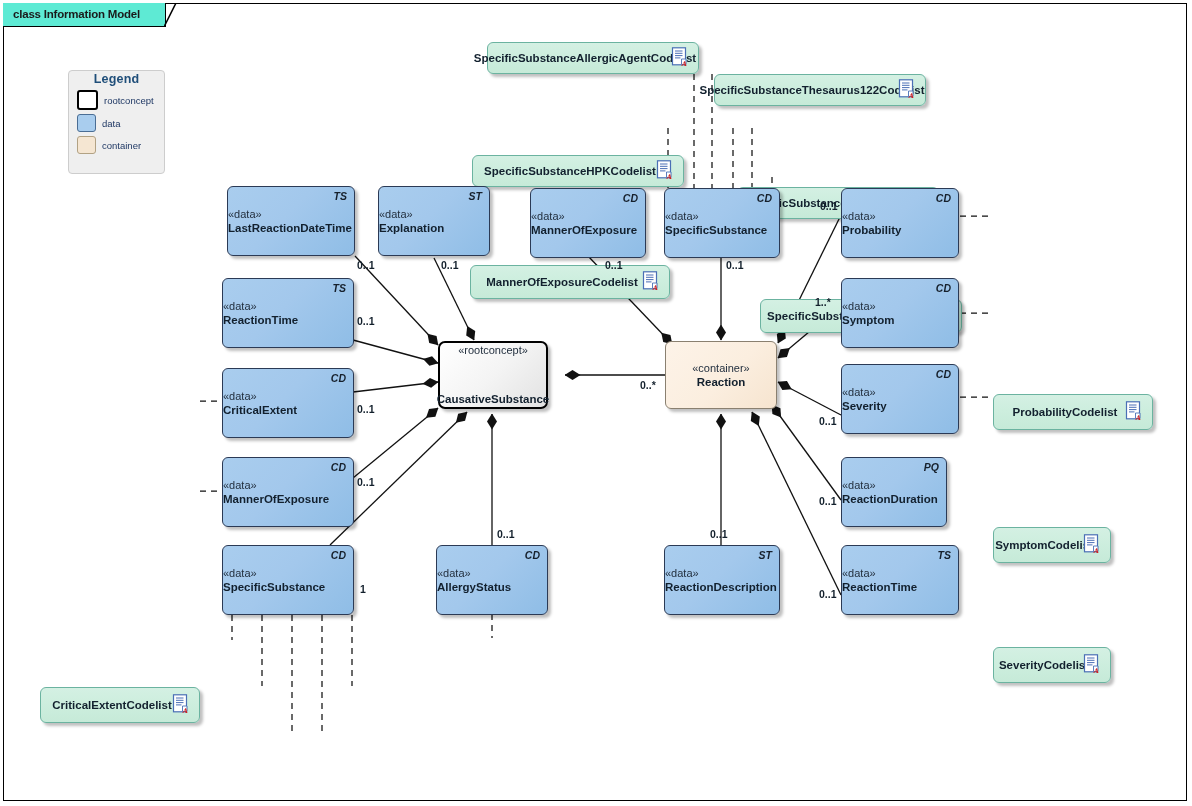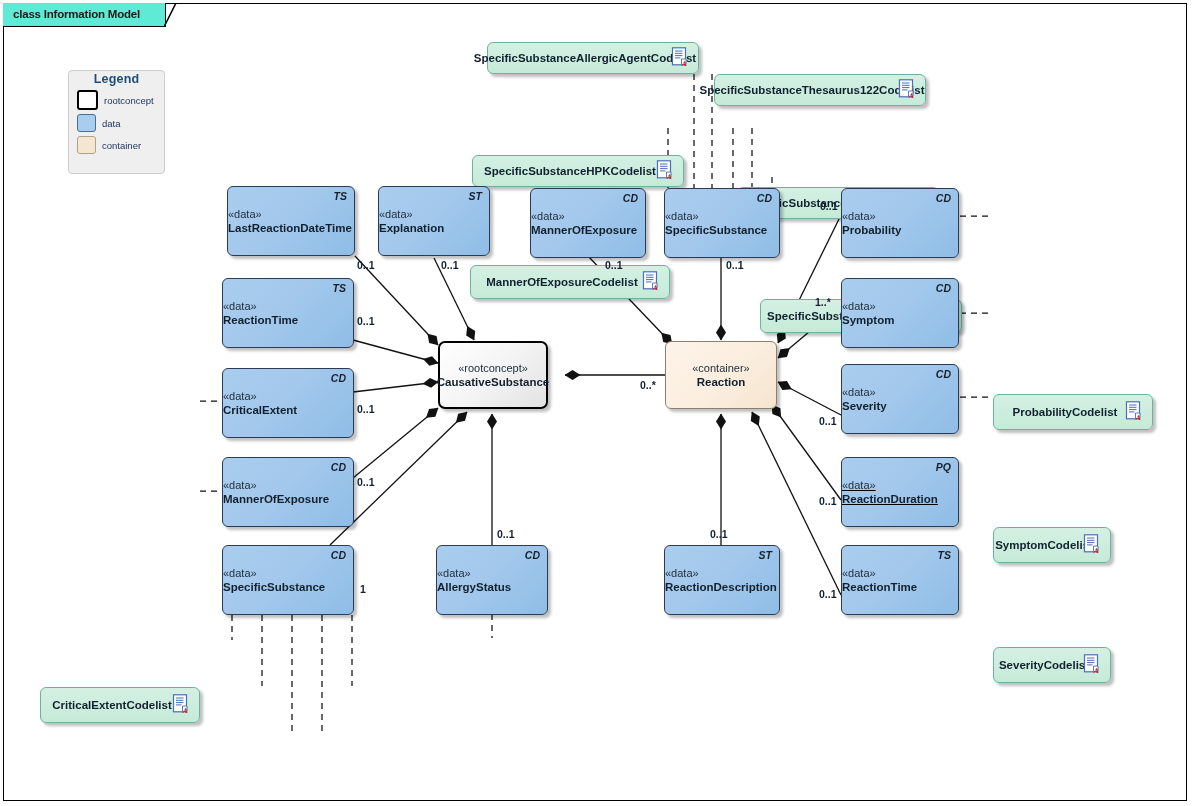--- a/index.html
+++ b/index.html
@@ -20,21 +20,21 @@
   .cls{border:1.2px solid #2b3a55;border-radius:6px;
        background:linear-gradient(135deg,#a9cdee 0%,#a3c8ec 45%,#8fbde6 100%);
        display:flex;flex-direction:column;justify-content:center;}
   .cls .stereo{font-size:11px;color:#23303f;line-height:14px;}
   .cls .nm{font-size:11.5px;font-weight:bold;color:#12202e;line-height:15px;}
   .cls .tp{position:absolute;top:3px;right:7px;font-size:10.5px;font-style:italic;font-weight:bold;color:#16202c;}
 
   
   .root{border:2.6px solid #000;border-radius:7px;
         background:linear-gradient(135deg,#ffffff 0%,#f4f4f4 50%,#e2e2e2 100%);
-        display:flex;flex-direction:column;align-items:center;justify-content:center;}
+        display:flex;flex-direction:column;align-items:center;justify-content:space-between;}
   .root .stereo{font-size:11px;color:#23303f;line-height:14px;}
   .root .nm{font-size:11.5px;font-weight:bold;color:#12202e;line-height:15px;}
 
   
   .cont{border:1.2px solid #8a8070;border-radius:6px;
         background:linear-gradient(135deg,#fdf3e8 0%,#fbeedf 55%,#f6e4cf 100%);
         display:flex;flex-direction:column;align-items:center;justify-content:center;}
   .cont .stereo{font-size:11px;color:#23303f;line-height:14px;}
   .cont .nm{font-size:11.5px;font-weight:bold;color:#12202e;line-height:15px;}
 
@@ -332,21 +332,21 @@
     <div class="stereo">«data»</div>
     <div class="nm">Severity</div>
   </div>
 
   <div class="node cls shadow" style="left:222px;top:457px;width:132px;height:70px;">
     <div class="tp">CD</div>
     <div class="stereo">«data»</div>
     <div class="nm">MannerOfExposure</div>
   </div>
 
-  <div class="node cls shadow" style="left:841px;top:457px;width:118px;height:70px;text-decoration:underline;">
+  <div class="node cls shadow" style="left:841px;top:457px;width:106px;height:70px;">
     <div class="tp">PQ</div>
     <div class="stereo">«data»</div>
     <div class="nm">ReactionDuration</div>
   </div>
 
   <div class="node cls shadow" style="left:222px;top:545px;width:132px;height:70px;">
     <div class="tp">CD</div>
     <div class="stereo">«data»</div>
     <div class="nm">SpecificSubstance</div>
   </div>

